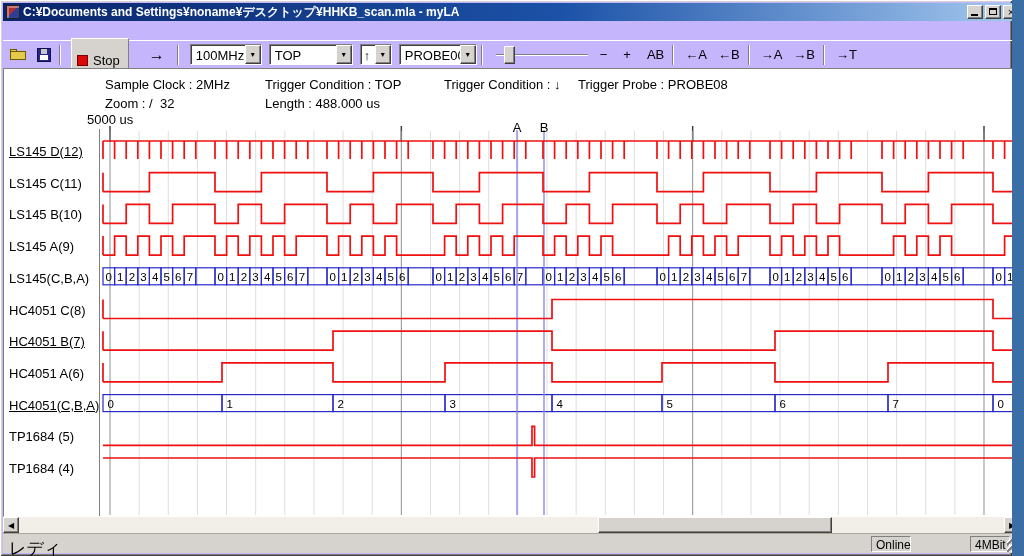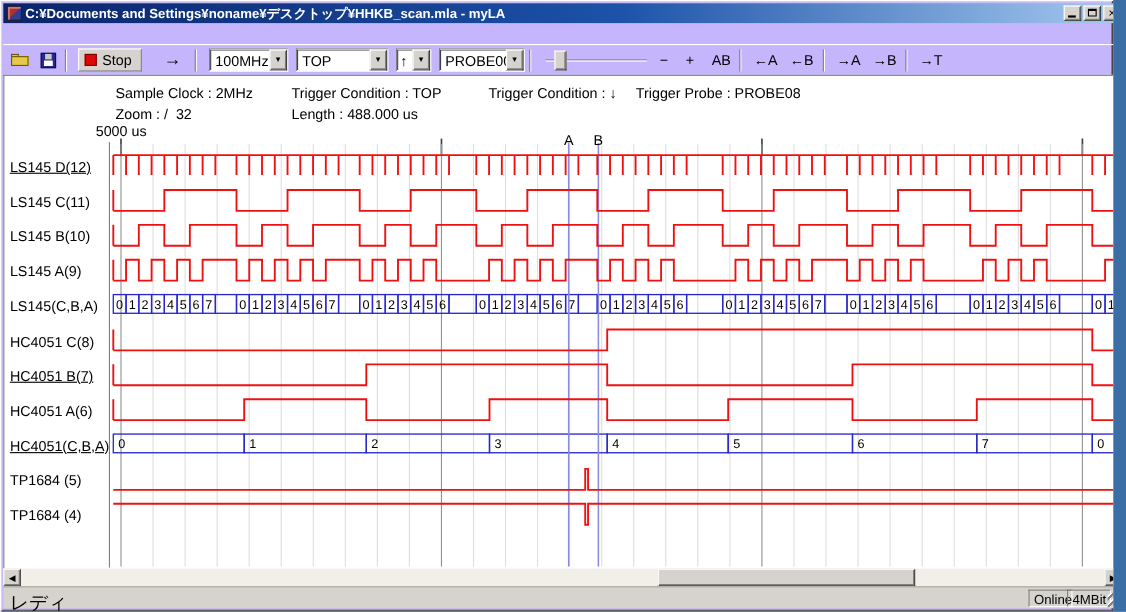--- a/index.html
+++ b/index.html
@@ -26,21 +26,21 @@
   
   #toolbar{position:absolute;left:3px;top:40px;width:1018px;height:28px;
     border-top:1px solid #fff;display:flex;align-items:center;font-size:13px;}
   .tsep{width:2px;height:20px;border-left:1px solid #808080;border-right:1px solid #fff;margin:0 4px;}
   .tool-ico{width:20px;height:18px;margin-left:6px;position:relative;}
   .folder-back{position:absolute;left:1px;top:5px;width:16px;height:9px;background:#e6c84a;border:1px solid #6b5a00;}
   .folder-tab{position:absolute;left:1px;top:3px;width:7px;height:3px;background:#e6c84a;border:1px solid #6b5a00;border-bottom:none;}
   .floppy{position:absolute;left:2px;top:2px;width:14px;height:14px;background:#28288c;border:1px solid #101048;}
   .floppy:before{content:"";position:absolute;left:3px;top:0;width:6px;height:5px;background:#c9c9c9;}
   .floppy:after{content:"";position:absolute;left:2px;bottom:1px;width:8px;height:5px;background:#fff;}
-  #stop-button{display:flex;align-items:center;gap:5px;margin-left:6px;padding:2px 8px 2px 5px;
+  #stop-button{display:flex;align-items:center;gap:5px;margin-left:6px;padding:14px 8px 2px 5px;
     border:1px solid;border-color:#fff #808080 #808080 #fff;background:#d6d3ce;}
   #stop-square{width:11px;height:11px;background:#dd0808;border:1px solid #7a0000;}
   #run-button{margin-left:12px;padding:0 8px;font-size:16px;font-weight:bold;}
   .combo{display:flex;height:21px;background:#fff;border:1px solid;border-color:#808080 #fff #fff #808080;
     box-shadow:inset 1px 1px 0 #404040;margin-left:7px;}
   .combo .txt{flex:1;padding:3px 2px 11px 5px;font-size:13px;white-space:nowrap;overflow:hidden;}
   .combo .drop{width:16px;background:#d6d3ce;border:1px solid;border-color:#fff #404040 #404040 #fff;
     box-shadow:inset -1px -1px 0 #808080;display:flex;align-items:center;justify-content:center;font-size:7px;color:#000;}
   #zoom-slider{position:relative;width:92px;height:20px;margin-left:9px;}
   #slider-track{position:absolute;left:0;right:0;top:9px;height:0;border-top:1px solid #808080;border-bottom:1px solid #fff;}
@@ -61,21 +61,21 @@
     border:1px solid;border-color:#fff #404040 #404040 #fff;box-shadow:inset -1px -1px 0 #808080;
     display:flex;align-items:center;justify-content:center;font-size:8px;color:#000;}
   #scroll-thumb{position:absolute;left:595px;top:0;width:234px;height:16px;background:#d6d3ce;
     border:1px solid;border-color:#fff #404040 #404040 #fff;box-shadow:inset -1px -1px 0 #808080;}
   
   #statusbar{position:absolute;left:3px;top:533px;width:1018px;height:20px;background:#d6d3ce;
     border-top:1px solid #aca899;font-size:12px;}
   #status-ready{position:absolute;left:6px;top:3px;font-size:17px;}
   .status-cell{position:absolute;top:2px;height:16px;padding:1px 4px 0 4px;
     border:1px solid;border-color:#808080 #fff #fff #808080;}
-  #status-online{left:932px;width:40px;}
+  #status-online{left:868px;width:40px;}
   #status-mem{left:967px;width:40px;}
   #resize-grip{position:absolute;right:1px;bottom:1px;width:13px;height:13px;
     background:repeating-linear-gradient(135deg,transparent 0 2px,#fff 2px 3px,#808080 3px 5px);}
 </style>
 </head>
 <body>
 
 <div id="window">
 
   <div id="titlebar">

